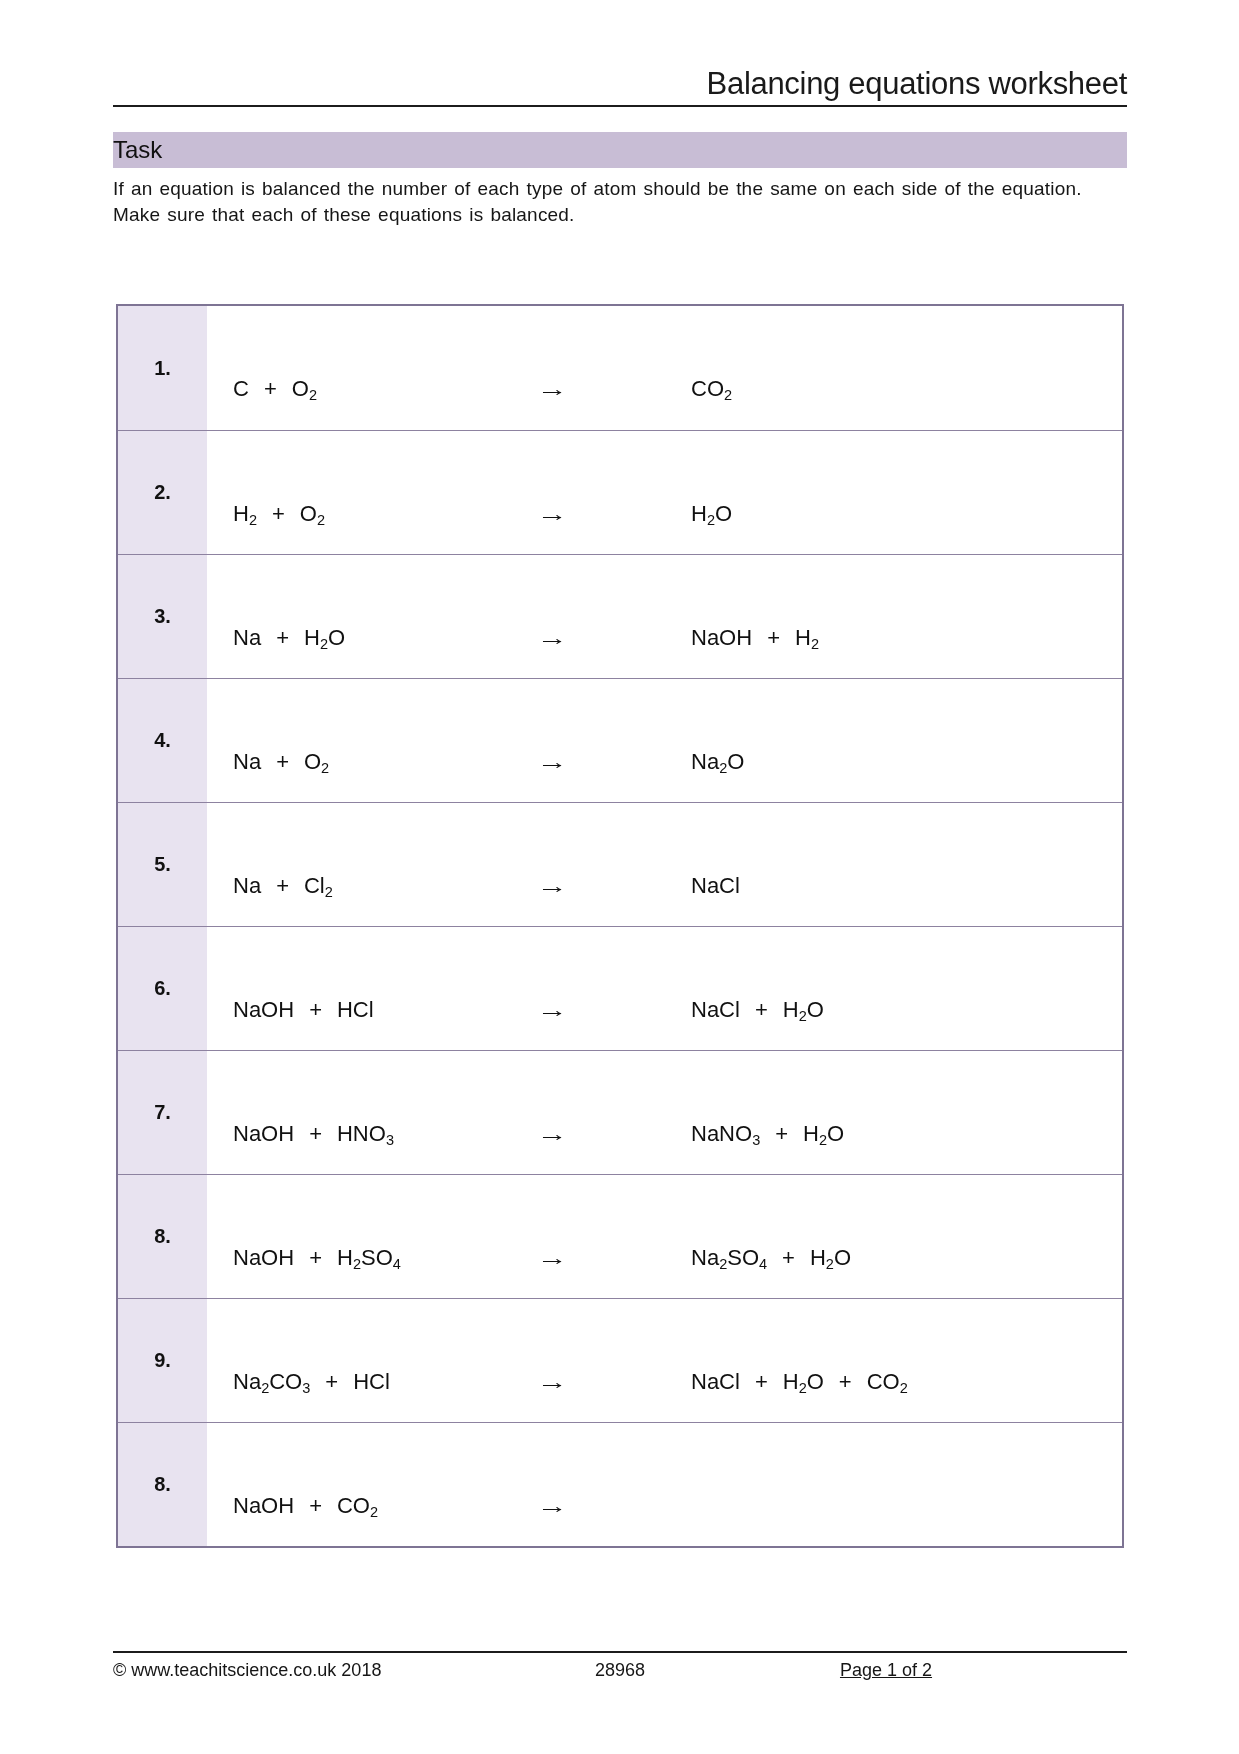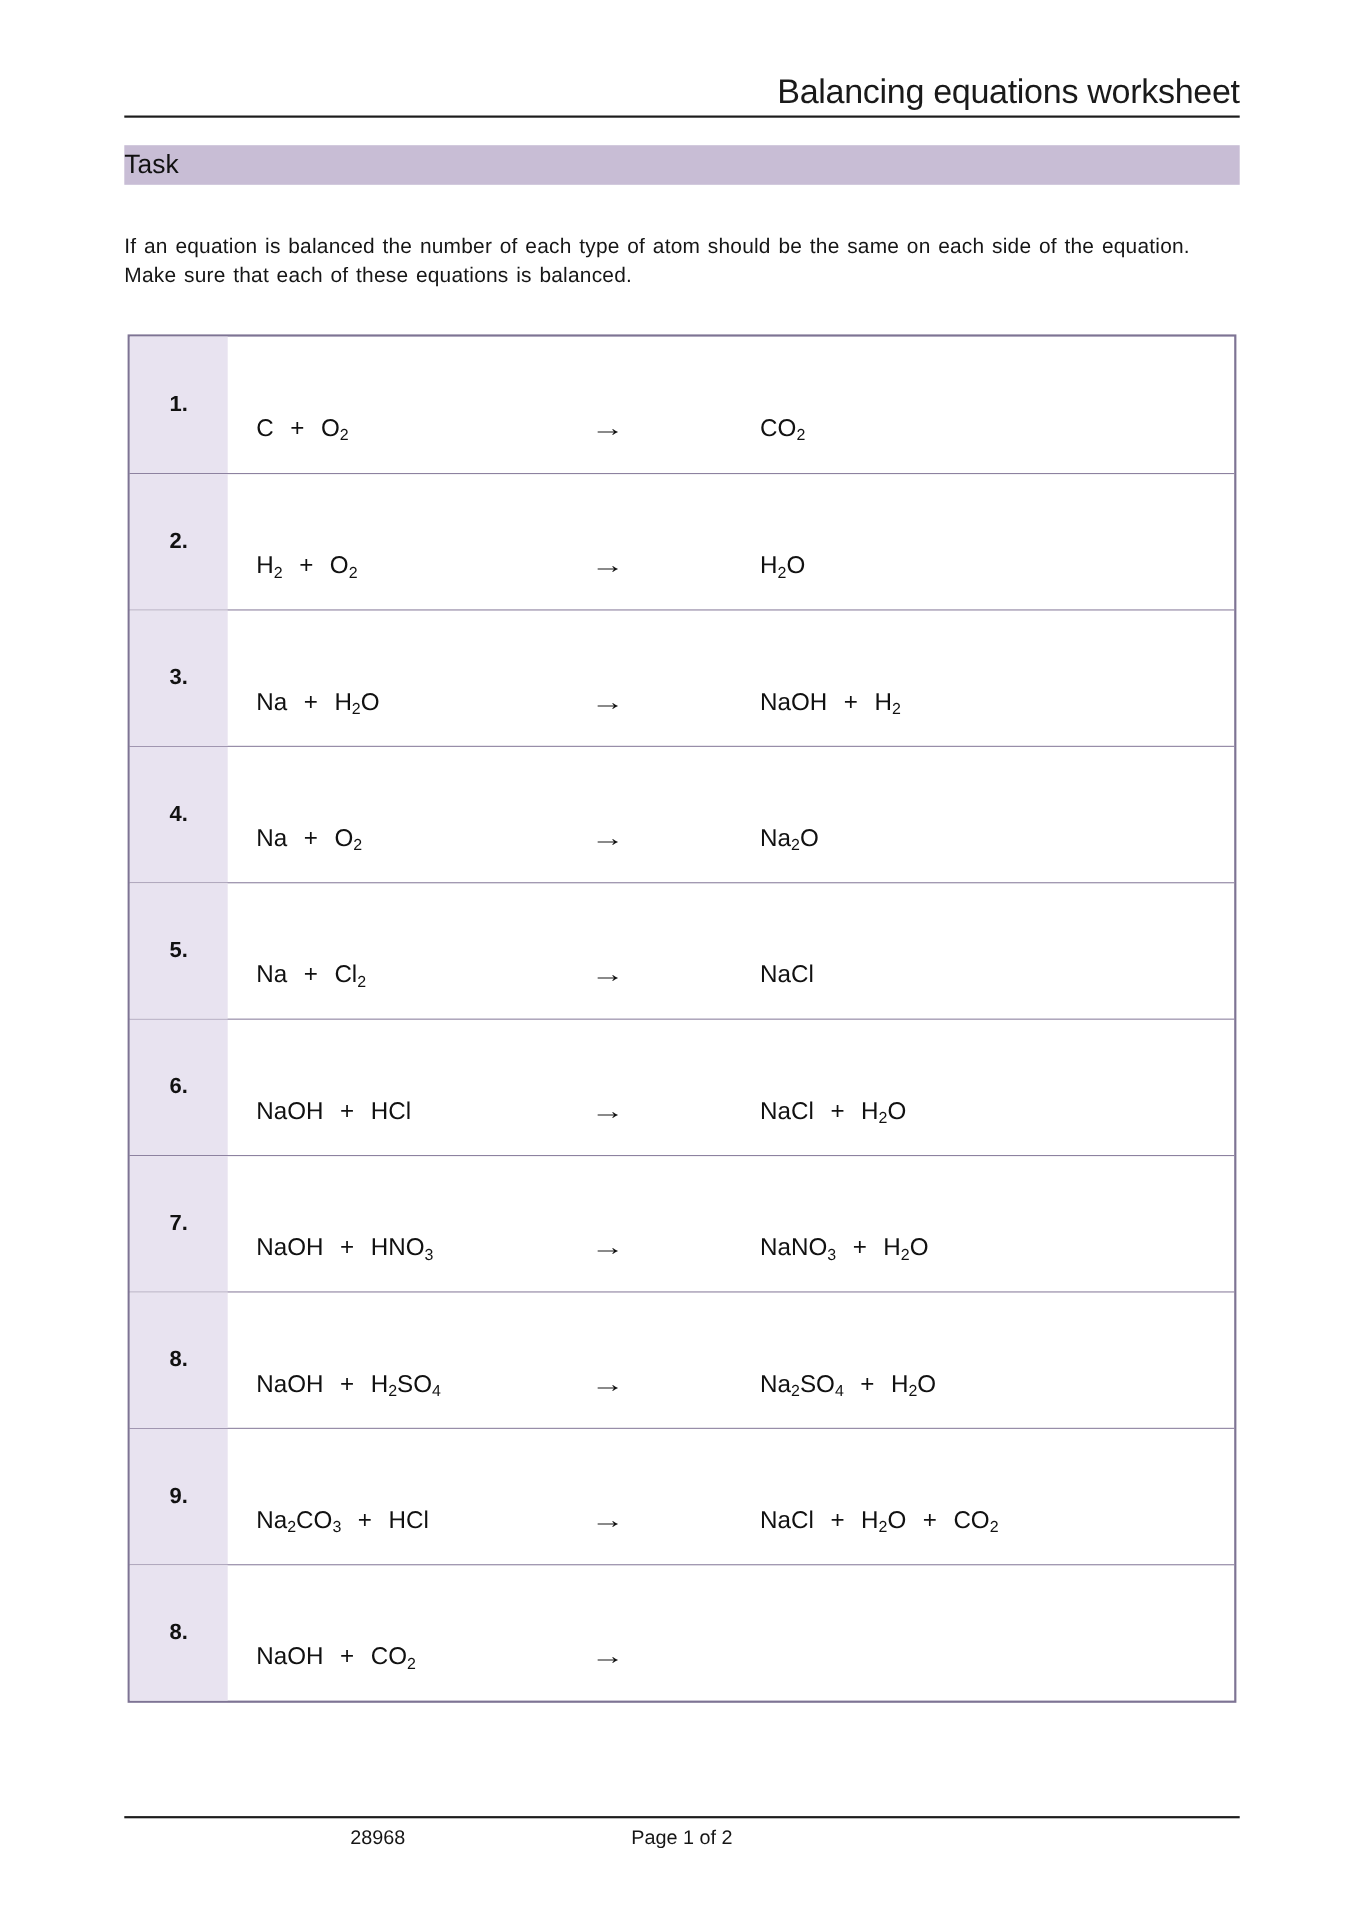--- a/index.html
+++ b/index.html
@@ -42,21 +42,20 @@
 
   
   .instructions {
     position: absolute;
     top: 176px; left: 113px; width: 985px;
     font-size: 19px;
     line-height: 26px;
     letter-spacing: 0.2px;
     word-spacing: 1.5px;
     color: #161616;
-    margin-top: 36px;
   }
 
   
   .eq-table {
     position: absolute;
     top: 304px; left: 116px; width: 1008px;
     border: 2px solid var(--table-border, #7e7494);
     background: #ffffff;
   }
   .eq-row {
@@ -114,21 +113,21 @@
     top: 1659px; left: 113px; width: 1014px;
     display: grid;
     grid-template-columns: 1fr auto 1fr;
     align-items: baseline;
     font-size: 18px;
     line-height: 23px;
     color: #161616;
   }
   .footer .left  { text-align: left; }
   .footer .mid   { text-align: center; }
-  .footer .right { text-align: left; }
+  .footer .right { text-align: center; text-decoration: underline; }
 </style>
 </head>
 <body>
 
 <div class="page">
 
   <div class="page-title">Balancing equations worksheet</div>
   <div class="header-rule"></div>
 
   <div class="task-bar">Task</div>
@@ -212,17 +211,18 @@
         <div class="num-cell">8.</div>
         <div class="eq-cell">
           <div class="side"><span class="species">NaOH</span><span class="plus">+</span><span class="species">CO<sub>2</sub></span></div>
           <div class="arrow-cell"><span class="arrow">→</span></div>
         </div>
       </div>
     </div>
 
   <div class="footer-rule"></div>
   <div class="footer">
+    <span class="left">© www.teachitscience.co.uk 2018</span>
     <span class="mid">28968</span>
     <span class="right">Page 1 of 2</span>
   </div>
 
 </div>
 
 </body></html>

